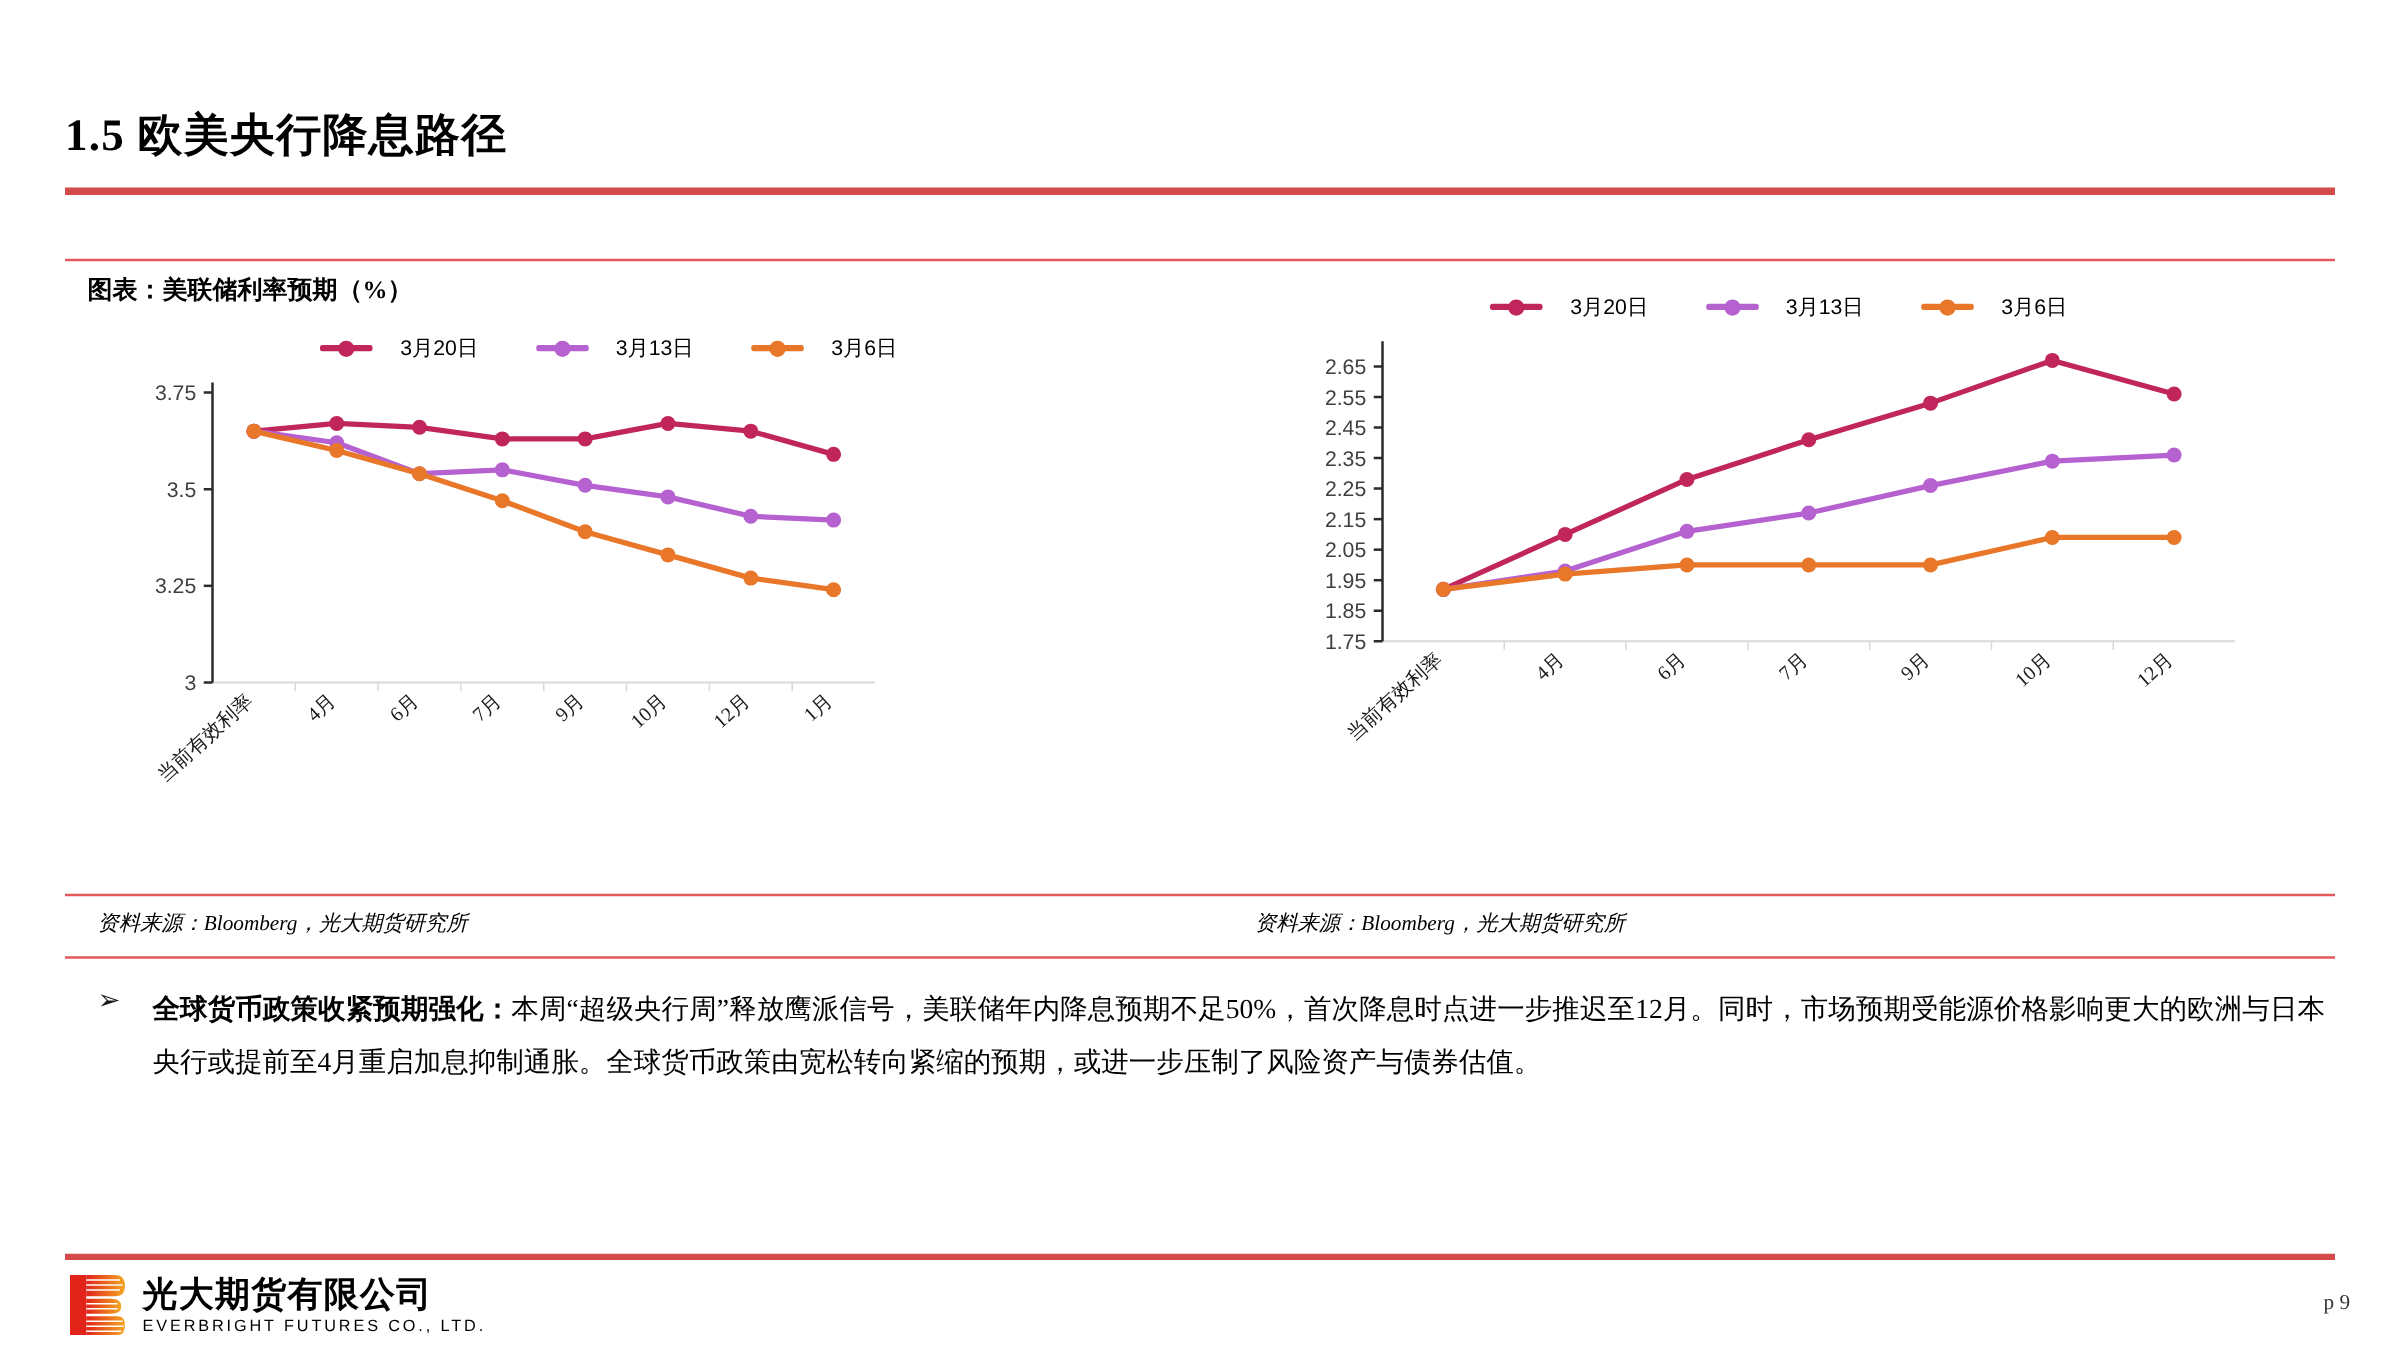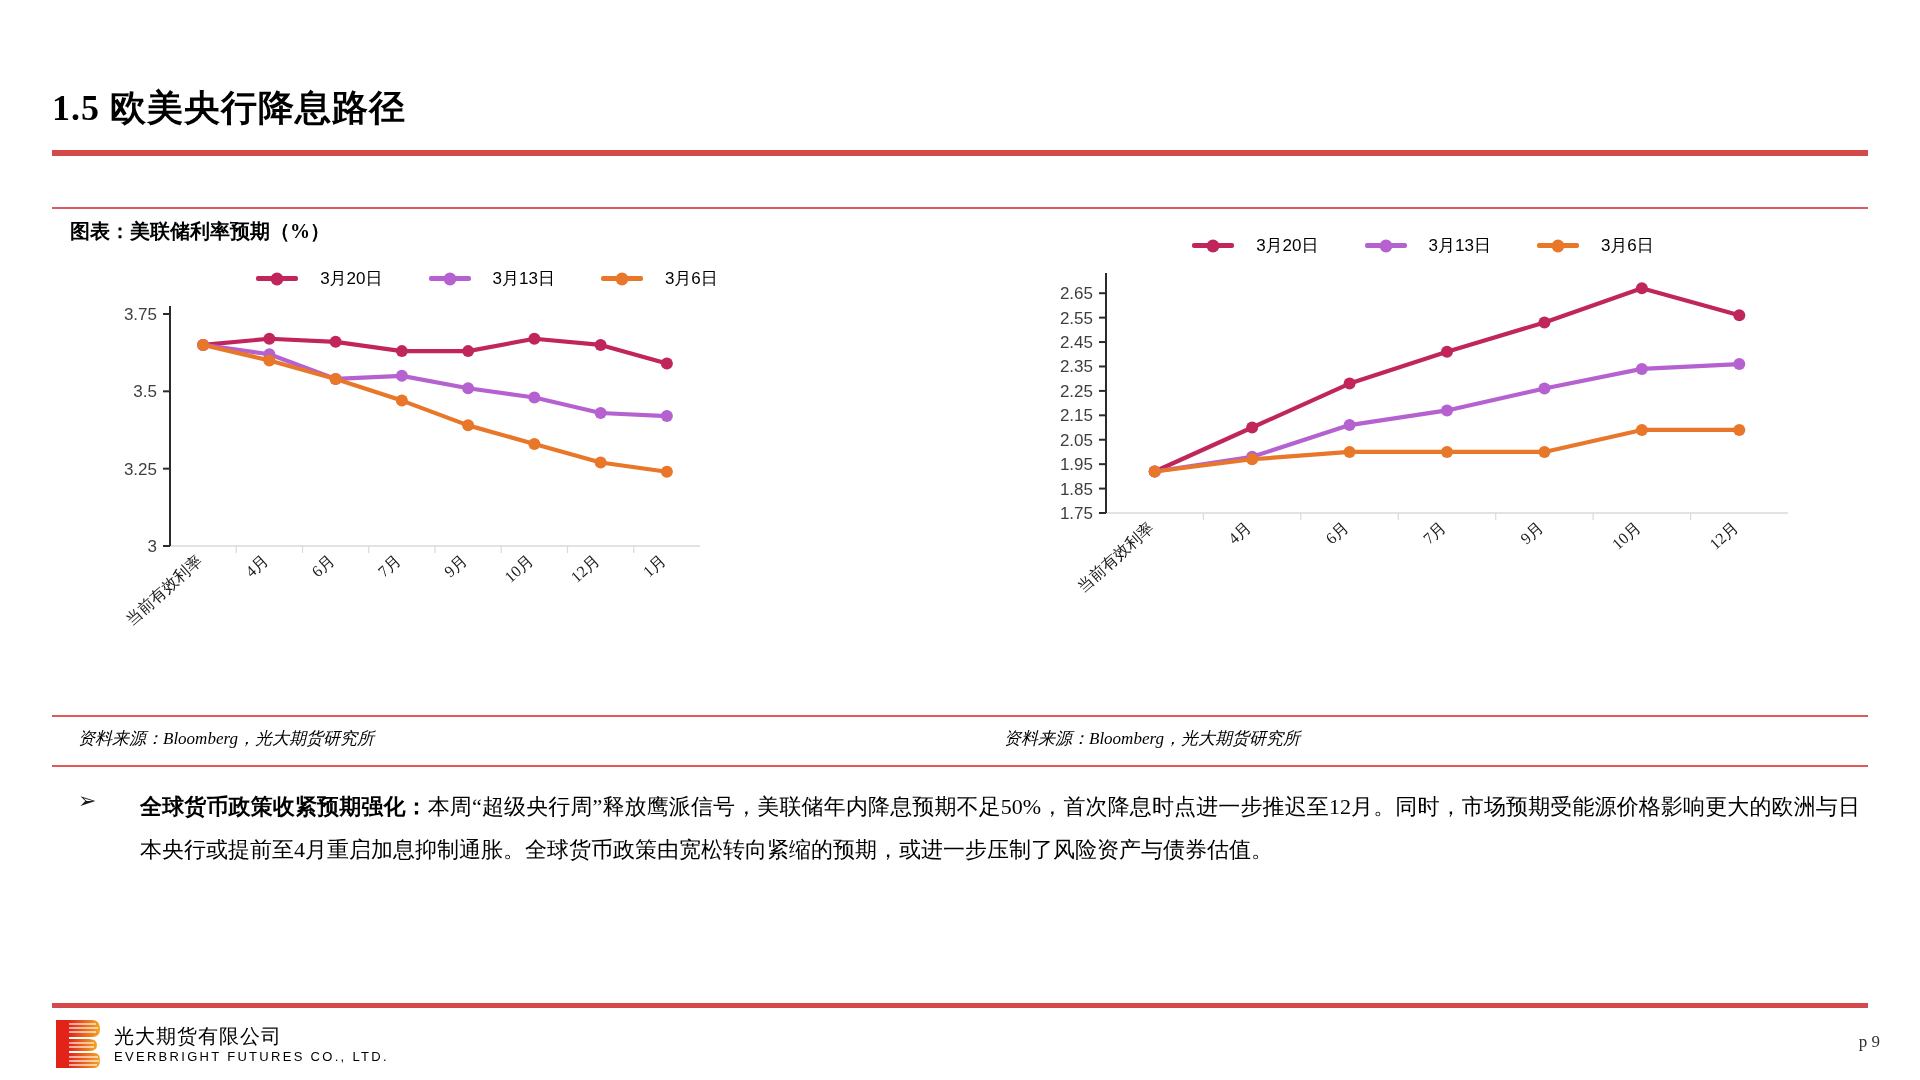--- a/index.html
+++ b/index.html
@@ -84,36 +84,36 @@
 
   
   .bullet-wrap{
     position:absolute;left:78px;right:60px;top:786px;
   }
   .bullet-marker{
     position:absolute;left:0;top:2px;font-size:22px;color:#1a1a1a;
     font-family:"DejaVu Sans",sans-serif;
   }
   .bullet-text{
-    margin-left:62px;
+    margin-left:44px;
     font-size:22px;line-height:1.95;
     text-align:justify;
     font-family:"Liberation Serif","DejaVu Serif",serif;
   }
   .bullet-text b{font-weight:700;}
 
   
   .logo-wrap{
     position:absolute;left:56px;top:1020px;
     display:flex;align-items:center;gap:14px;
   }
   .logo-mark{width:44px;height:48px;flex:0 0 auto;}
   .logo-text{display:flex;flex-direction:column;line-height:1;}
   .logo-cn{
-    font-size:20px;font-weight:400;letter-spacing:1px;
+    font-size:28px;font-weight:700;letter-spacing:1px;
     font-family:"Liberation Sans","DejaVu Sans",sans-serif;
   }
   .logo-en{
     font-size:13px;font-weight:400;letter-spacing:2.3px;margin-top:4px;
     font-family:"Liberation Sans","DejaVu Sans",sans-serif;
   }
   .page-num{
     position:absolute;right:40px;top:1032px;
     font-size:17px;color:#333;
     font-family:"Liberation Serif","DejaVu Serif",serif;

